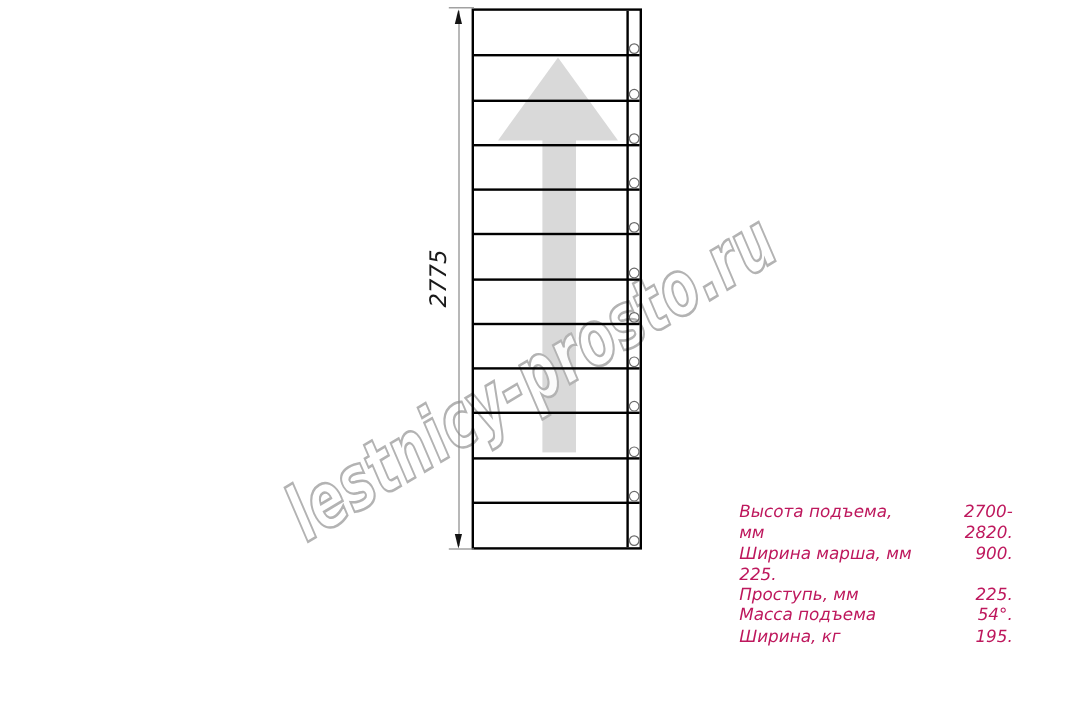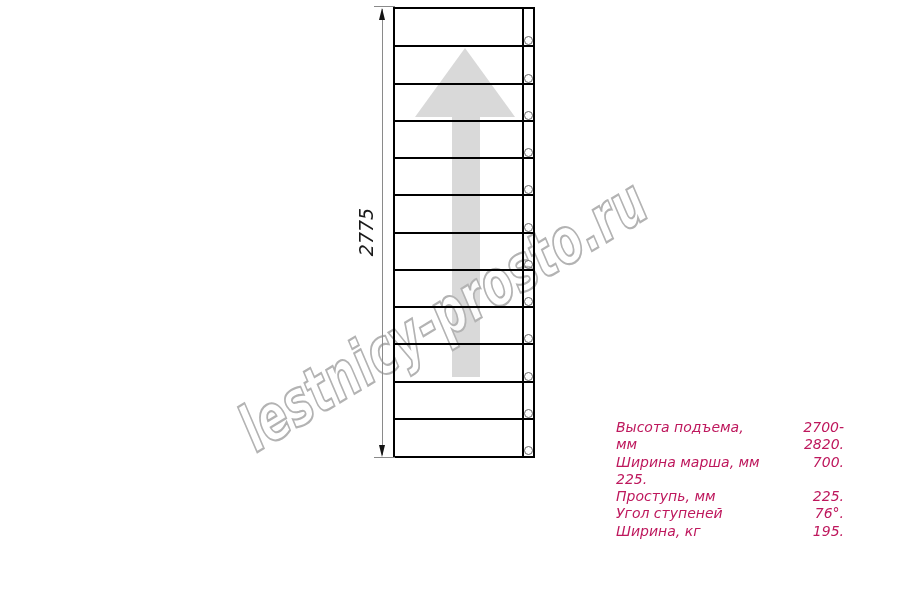--- a/index.html
+++ b/index.html
@@ -106,32 +106,32 @@
   <div class="dim-arrow down"></div>
   <div class="dim-text">2775</div>
 
   <div class="specs">
       <div class="spec-row">
         <span class="spec-label">Высота подъема, мм</span>
         <span class="spec-value">2700-2820.</span>
       </div>
       <div class="spec-row">
         <span class="spec-label">Ширина марша, мм</span>
-        <span class="spec-value">700.</span>
+        <span class="spec-value">900.</span>
       </div>
       <div class="spec-row">
         <span class="spec-value">225.</span>
       </div>
       <div class="spec-row">
         <span class="spec-label">Проступь, мм</span>
         <span class="spec-value">225.</span>
       </div>
       <div class="spec-row">
-        <span class="spec-label">Угол ступеней</span>
-        <span class="spec-value">76°.</span>
+        <span class="spec-label">Масса подъема</span>
+        <span class="spec-value">54°.</span>
       </div>
       <div class="spec-row">
         <span class="spec-label">Ширина, кг</span>
         <span class="spec-value">195.</span>
       </div>
     </div>
 
 </div>
 
 </body></html>

